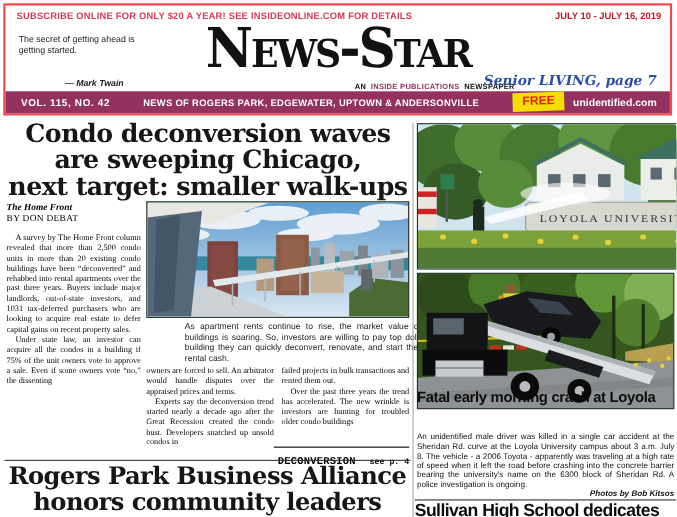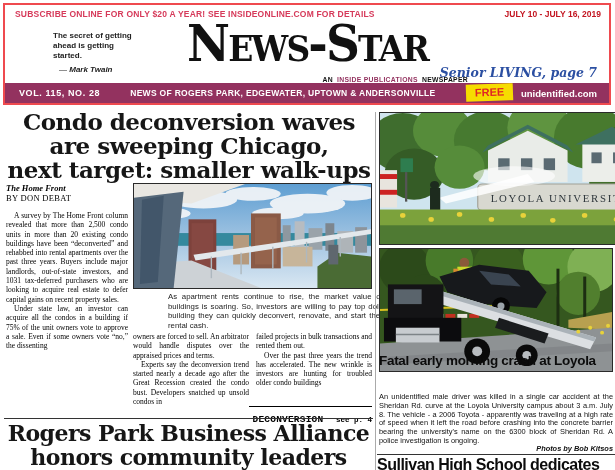--- a/index.html
+++ b/index.html
@@ -8,23 +8,23 @@
   #page { position:relative; width:615px; height:470px; background:#fff; overflow:hidden; }
 
   
   #header-frame { position:absolute; left:3px; top:3px; width:608px; height:102px;
                   border:2px solid var(--header-border,#ef4a4f); background:#fff; }
   #subscribe-line { position:absolute; left:10px; top:4px; font-family:"Liberation Sans",sans-serif;
                     font-weight:bold; font-size:8.5px; letter-spacing:.2px; color:var(--subscribe-red,#d63a5a); }
   #date-range { position:absolute; right:8px; top:4px; font-family:"Liberation Sans",sans-serif;
                 font-weight:bold; font-size:8.5px; color:var(--date-red,#c31722); }
   #quote-block { position:absolute; left:12px; top:26px; width:118px; }
-  #quote-text { font-family:"Liberation Sans",sans-serif; font-weight:bold; font-size:8px;
-                line-height:10px; color:#222;margin-left:36px; }
-  #quote-attrib { margin:4px 0 0 42px; font-family:"Liberation Sans",sans-serif; font-weight:bold;
+  #quote-text { font-family:"Liberation Sans",sans-serif; font-weight:normal; font-size:8px;
+                line-height:10px; color:#222; }
+  #quote-attrib { margin:20px 0 0 42px; font-family:"Liberation Sans",sans-serif; font-weight:bold;
                   font-style:italic; font-size:8px; color:#222; }
   #masthead-title { position:absolute; left:130px; top:10px; width:345px; text-align:center;
                     font-family:"DejaVu Serif",serif; font-weight:bold; font-variant:small-caps;
                     font-size:50px; line-height:58px; letter-spacing:-2px; color:#111;
                     transform:scaleX(.94); transform-origin:center; }
   #masthead-subtitle { position:absolute; left:235px; top:71px; width:228px; text-align:right;
                        font-family:"Liberation Sans",sans-serif; font-weight:bold; font-size:6.8px;
                        letter-spacing:.3px; color:#111; }
   #masthead-subtitle .brand { color:var(--bar-plum,#93325f); margin:0 2px; }
   #senior-living { position:absolute; right:12px; top:60px; font-family:"DejaVu Serif",serif;
@@ -106,21 +106,21 @@
 
     <div id="masthead-title">News-Star</div>
     <div id="masthead-subtitle">
       <span>AN</span>
       <span class="brand">INSIDE PUBLICATIONS</span>
       <span>NEWSPAPER</span>
     </div>
     <div id="senior-living">Senior LIVING, page 7</div>
 
     <div id="volume-bar">
-      <span id="volume-no">VOL. 115, NO. 28</span>
+      <span id="volume-no">VOL. 115, NO. 42</span>
       <span id="region-line">NEWS OF ROGERS PARK, EDGEWATER, UPTOWN &amp; ANDERSONVILLE</span>
       <span id="free-box">FREE</span>
       <span id="website">unidentified.com</span>
     </div>
   </div>
 
   <div id="main-headline">
     <div>Condo deconversion waves</div>
     <div>are sweeping Chicago,</div>
     <div>next target: smaller walk-ups</div>

